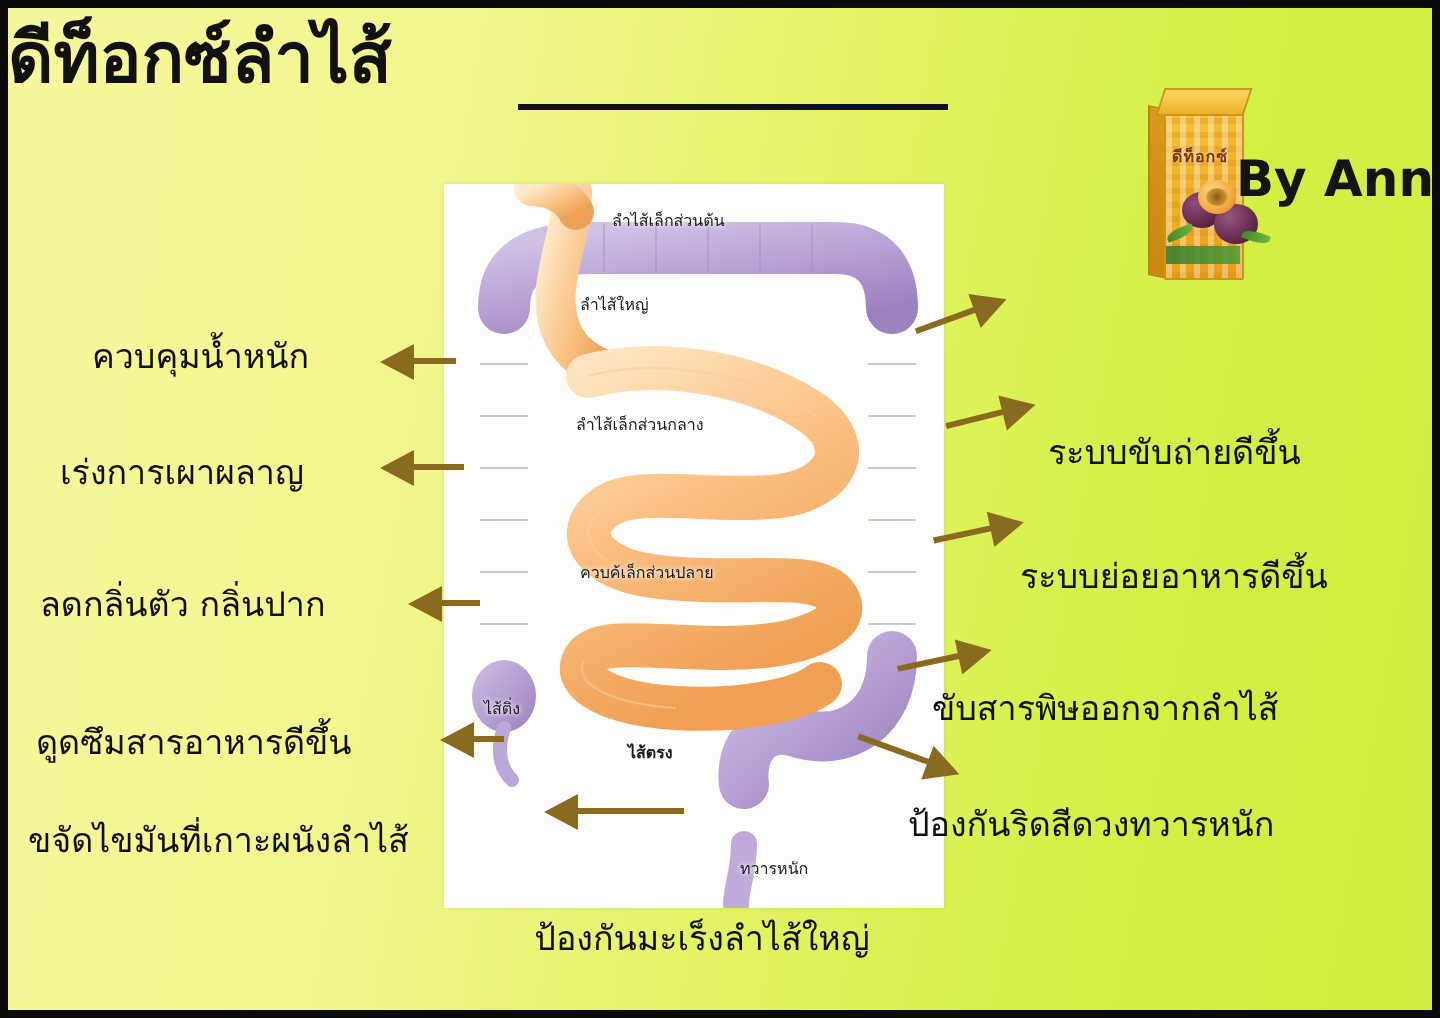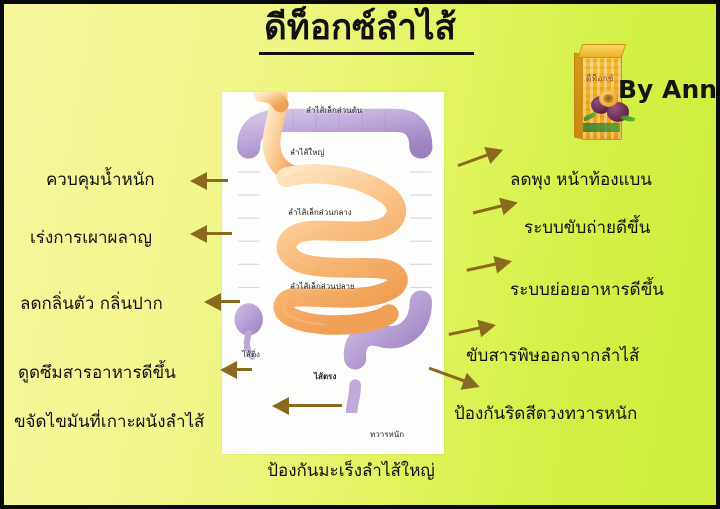--- a/index.html
+++ b/index.html
@@ -15,28 +15,26 @@
     width:720px;height:509px;
     box-sizing:border-box;
     border:4px solid #0a0a0a;
     background:linear-gradient(100deg,#f7f79e 0%,#f2f68c 30%,#e2f35f 58%,#d2f044 80%,#cdee3e 100%);
     overflow:hidden;
   }
   
   .title{
     position:absolute;
     left:0;right:0;top:4px;
-    text-align:center;
     font-size:35px;
     font-weight:700;
     color:#111;
     letter-spacing:0px;
     line-height:44px;
     white-space:nowrap;
-    font-family:Liberation Mono, monospace;
   }
   .title-underline{
     position:absolute;
     left:255px;width:215px;top:48px;height:3px;
     background:#111;
   }
   
   .brand{
     position:absolute;
     left:565px;top:36px;
@@ -68,21 +66,21 @@
     border:1px solid #cf9417;
     transform:skewX(-18deg);
   }
   .pack-stripe{
     position:absolute;left:9px;bottom:6px;width:37px;height:9px;
     background:linear-gradient(90deg,#2f7d2f,#4b9e35);
     opacity:.85;
   }
   .pack-logo{
     position:absolute;left:12px;top:30px;
-    font-size:8px;color:#7a3410;font-weight:400;
+    font-size:8px;color:#7a3410;font-weight:700;
     letter-spacing:.5px;line-height:9px;
     text-shadow:0 0 1px rgba(255,255,255,.6);
   }
   .fruit{position:absolute;border-radius:50%;}
   .fruit-a{left:22px;top:56px;width:20px;height:18px;
     background:radial-gradient(circle at 32% 30%,#8e4f7a,#5c2146 70%,#40152f);}
   .fruit-b{left:38px;top:62px;width:22px;height:20px;
     background:radial-gradient(circle at 35% 30%,#96577f,#5e2448 70%,#3c1329);}
   .fruit-c{left:30px;top:50px;width:19px;height:17px;
     background:radial-gradient(circle at 40% 35%,#ffd98a,#f2a93c 60%,#d98019);}
@@ -96,21 +94,21 @@
   .leaf-1{left:14px;top:74px;transform:rotate(-22deg);}
   .leaf-2{left:52px;top:76px;transform:rotate(18deg);}
   .brand-text{
     position:absolute;left:49px;top:36px;
     font-size:25px;font-weight:700;color:#141414;
     letter-spacing:0px;line-height:28px;white-space:nowrap;
   }
   
   .panel{
     position:absolute;
-    left:218px;top:88px;width:222px;height:362px;
+    left:218px;top:88px;width:250px;height:362px;
     background:#fdfdfb;
     box-shadow:0 0 2px rgba(0,0,0,.10);
   }
   .anatomy{position:absolute;inset:0;overflow:hidden;}
   .anat-label{
     position:absolute;
     font-size:8px;color:#1a1a1a;white-space:nowrap;
     line-height:10px;
     text-shadow:0 0 2px rgba(255,255,255,.95),0 0 3px rgba(255,255,255,.8);
   }
@@ -225,21 +223,21 @@
         <path d="M70,238 C64,250 84,260 116,262"></path>
       </g>
 
       <path d="M150,300 L150,330" stroke="url(#colonG)" stroke-width="30" fill="none" stroke-linecap="round"></path>
       <path d="M150,330 C150,344 146,352 146,360" stroke="#c1aadb" stroke-width="13" fill="none" stroke-linecap="round"></path>
     </svg>
 
     <div class="anat-label" style="left:84px;top:14px;">ลำไส้เล็กส่วนต้น</div>
     <div class="anat-label" style="left:68px;top:56px;">ลำไส้ใหญ่</div>
     <div class="anat-label" style="left:66px;top:116px;">ลำไส้เล็กส่วนกลาง</div>
-    <div class="anat-label" style="left:68px;top:190px;">ลำไส้เล็กส่วนปลาย</div>
+    <div class="anat-label" style="left:68px;top:190px;">ควบค้เล็กส่วนปลาย</div>
     <div class="anat-label" style="left:20px;top:258px;">ไส้ติ่ง</div>
     <div class="anat-label" style="left:92px;top:280px;font-weight:bold;">ไส้ตรง</div>
     <div class="anat-label" style="left:148px;top:338px;">ทวารหนัก</div>
   </div>
 
   <div class="benefit" style="left:42px;top:164px;">ควบคุมน้ำหนัก</div>
   <div class="benefit" style="left:16px;top:288px;">ลดกลิ่นตัว กลิ่นปาก</div>
   <div class="benefit" style="left:26px;top:222px;">เร่งการเผาผลาญ</div>
   <div class="benefit" style="left:14px;top:357px;text-align:right;">ดูดซึมสารอาหารดีขึ้น</div>
   <div class="benefit" style="left:10px;top:406px;">ขจัดไขมันที่เกาะผนังลำไส้</div>
@@ -258,21 +256,20 @@
     </div>
   <div class="arrow left" style="left:216px;top:364px;width:32px;">
       <span class="head"></span>
       <span class="shaft" style="width:17px;"></span>
     </div>
   <div class="arrow left" style="left:268px;top:400px;width:70px;">
       <span class="head"></span>
       <span class="shaft" style="width:55px;"></span>
     </div>
 
-  <div class="benefit" style="left:506px;top:164px;">ลดพุง หน้าท้องแบน</div>
   <div class="benefit" style="left:520px;top:212px;">ระบบขับถ่ายดีขึ้น</div>
   <div class="benefit" style="left:506px;top:274px;">ระบบย่อยอาหารดีขึ้น</div>
   <div class="benefit" style="left:462px;top:340px;">ขับสารพิษออกจากลำไส้</div>
   <div class="benefit" style="left:450px;top:398px;">ป้องกันริดสีดวงทวารหนัก</div>
 
   <div class="arrow right" style="left:452px;top:152px;width:48px;transform:rotate(-20deg);">
       <span class="head"></span>
       <span class="shaft" style="width:33px;"></span>
     </div>
   <div class="arrow right" style="left:468px;top:202px;width:46px;transform:rotate(-14deg);">

